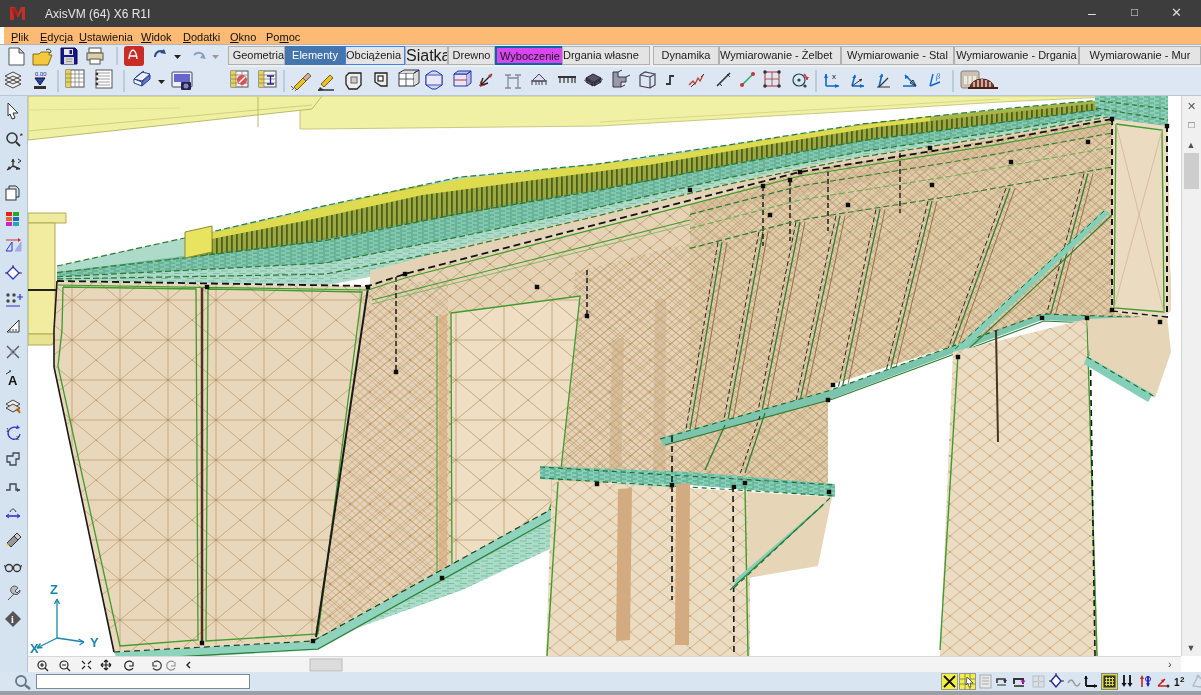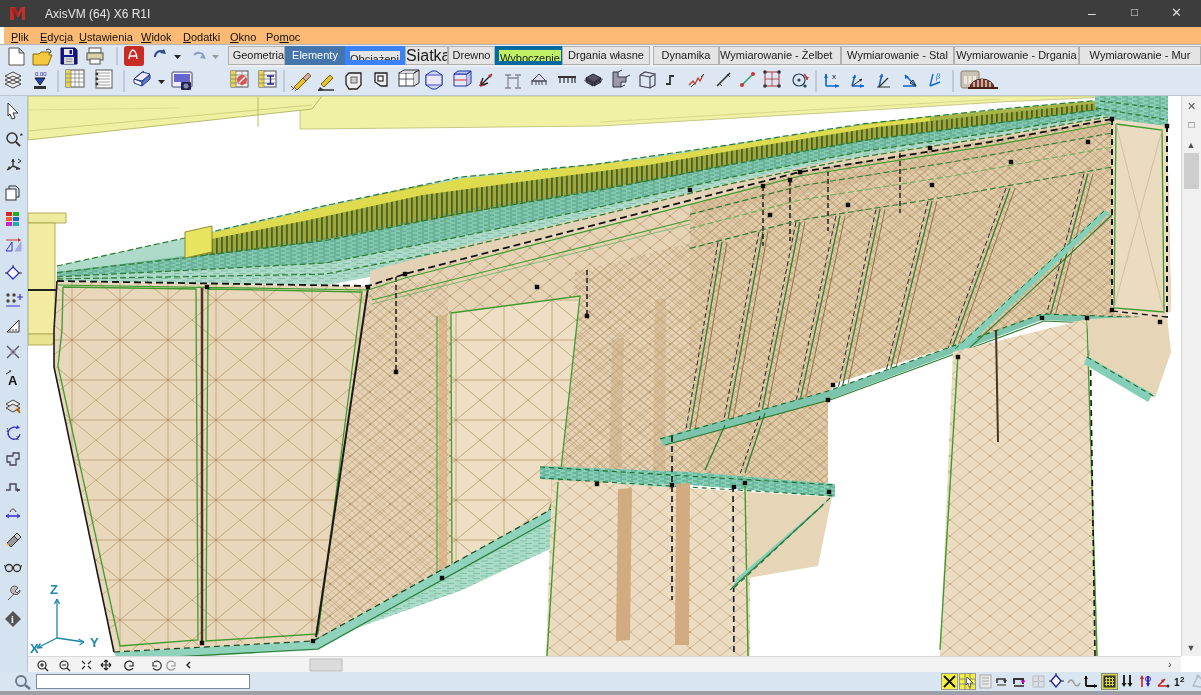--- a/index.html
+++ b/index.html
@@ -26,25 +26,25 @@
     <span style="position:absolute;left:179px;top:4px"><span style="text-decoration:underline">D</span>odatki</span>
     <span style="position:absolute;left:226px;top:4px"><span style="text-decoration:underline">O</span>kno</span>
     <span style="position:absolute;left:262px;top:4px">Po<span style="text-decoration:underline">m</span>oc</span>
   </div>
 <div class="abs" style="left:0;top:44px;width:1201px;height:1px;background:#b5b5b5"></div>
 
 <div class="abs" style="left:0;top:45px;width:1201px;height:22px;background:#eceff2">
   <div class="abs" style="left:0;top:0;width:228px;height:22px;background:#dce7f3"></div>
   <div style="position:absolute;left:228px;top:1px;width:57px;height:19px;background:#e4e4e4;border:1px solid #b0b0b0;color:#1a1a1a;text-align:right;line-height:17px;font-size:11px;white-space:nowrap;overflow:hidden">Geometria</div>
     <div style="position:absolute;left:285px;top:1px;width:60px;height:19px;background:#4575ad;border:1px solid #4575ad;color:#ffffff;text-align:center;line-height:17px;font-size:11px;white-space:nowrap;overflow:hidden">Elementy</div>
-    <div style="position:absolute;left:345px;top:1px;width:60px;height:19px;background:#e4e4e4;border:5px solid #3b82f6;color:#1a1a1a;text-align:right;line-height:17px;font-size:11px;white-space:nowrap;overflow:hidden">Obciążenia</div>
+    <div style="position:absolute;left:345px;top:1px;width:60px;height:19px;background:#e4e4e4;border:1px solid #3b82f6;color:#1a1a1a;text-align:left;line-height:17px;font-size:11px;white-space:nowrap;overflow:hidden">Obciążenia</div>
     <div style="position:absolute;left:405px;top:1px;width:43px;height:19px;background:#e4e4e4;border:1px solid #b0b0b0;color:#1a1a1a;text-align:center;line-height:17px;font-size:16px;white-space:nowrap;overflow:hidden">Siatka</div>
     <div style="position:absolute;left:448px;top:1px;width:47px;height:19px;background:#e4e4e4;border:1px solid #b0b0b0;color:#1a1a1a;text-align:center;line-height:17px;font-size:11px;white-space:nowrap;overflow:hidden">Drewno</div>
-    <div style="position:absolute;left:495px;top:1px;width:70px;height:19px;background:#bef264;border:4px solid #0369a1;color:#1a1a1a;text-align:center;line-height:17px;font-size:11px;white-space:nowrap;overflow:hidden">Wyboczenie</div>
-    <div style="position:absolute;left:562px;top:1px;width:88px;height:19px;background:#e4e4e4;border:1px solid #b0b0b0;color:#1a1a1a;text-align:center;line-height:17px;font-size:11px;white-space:nowrap;overflow:hidden">Drgania własne</div>
+    <div style="position:absolute;left:495px;top:1px;width:70px;height:19px;background:#d946ef;border:2px solid #0369a1;color:#1a1a1a;text-align:center;line-height:17px;font-size:11px;white-space:nowrap;overflow:hidden">Wyboczenie</div>
+    <div style="position:absolute;left:562px;top:1px;width:88px;height:19px;background:#e4e4e4;border:1px solid #b0b0b0;color:#1a1a1a;line-height:17px;font-size:11px;white-space:nowrap;overflow:hidden">Drgania własne</div>
     <div style="position:absolute;left:653px;top:1px;width:66px;height:19px;background:#e4e4e4;border:1px solid #b0b0b0;color:#1a1a1a;text-align:center;line-height:17px;font-size:11px;white-space:nowrap;overflow:hidden">Dynamika</div>
     <div style="position:absolute;left:719px;top:1px;width:122px;height:19px;background:#e4e4e4;border:1px solid #b0b0b0;color:#1a1a1a;text-align:left;line-height:17px;font-size:11px;white-space:nowrap;overflow:hidden">Wymiarowanie - Żelbet</div>
     <div style="position:absolute;left:841px;top:1px;width:113px;height:19px;background:#e4e4e4;border:1px solid #b0b0b0;color:#1a1a1a;text-align:center;line-height:17px;font-size:11px;white-space:nowrap;overflow:hidden">Wymiarowanie - Stal</div>
     <div style="position:absolute;left:954px;top:1px;width:125px;height:19px;background:#e4e4e4;border:1px solid #b0b0b0;color:#1a1a1a;text-align:center;line-height:17px;font-size:11px;white-space:nowrap;overflow:hidden">Wymiarowanie - Drgania</div>
     <div style="position:absolute;left:1079px;top:1px;width:122px;height:19px;background:#e4e4e4;border:1px solid #b0b0b0;color:#1a1a1a;text-align:center;line-height:17px;font-size:11px;white-space:nowrap;overflow:hidden">Wymiarowanie - Mur</div>
 </div>
 
 <svg class="abs" style="left:0;top:45px" width="228" height="22" viewBox="0 0 228 22">
   <g transform="translate(8,2)">
       <path d="M1 1 h10 l5 5 v12 h-15 z" fill="#fff" stroke="#555"></path>

